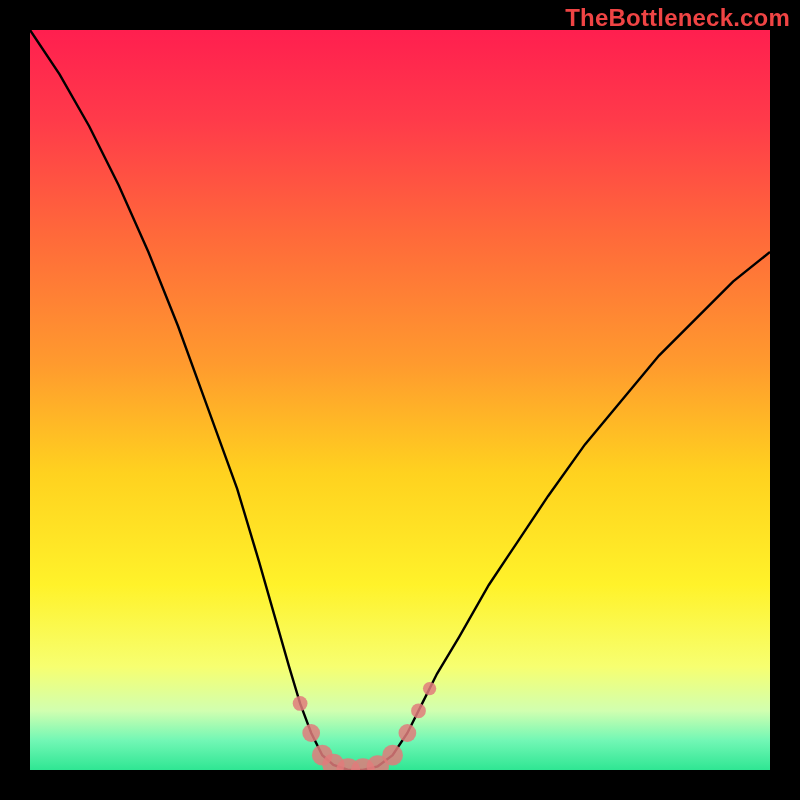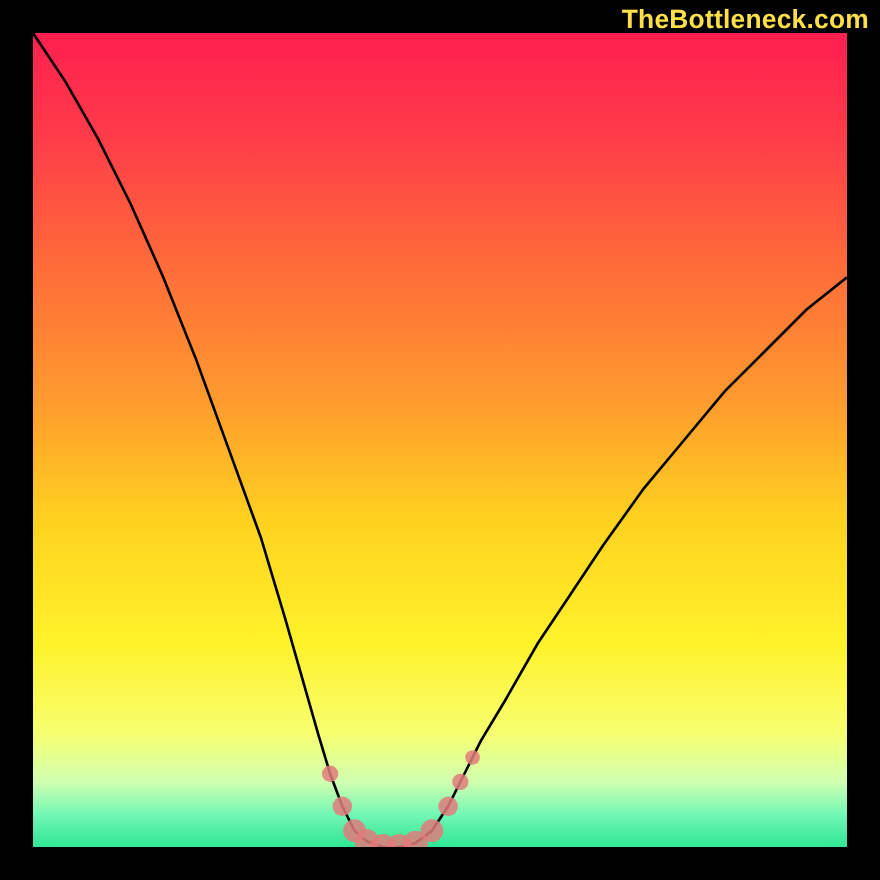--- a/index.html
+++ b/index.html
@@ -15,21 +15,21 @@
     width: 800px;
     height: 800px;
     background: #000;
   }
   .watermark {
     position: absolute;
     top: 4px;
     right: 10px;
     font-size: 24px;
     font-weight: 600;
-    color: #fde047;
+    color: #ef4444;
     letter-spacing: 0.2px;
     z-index: 4;
   }
   .plot-wrap {
     position: absolute;
     left: 30px;
     top: 30px;
     width: 740px;
     height: 740px;
     overflow: visible;

